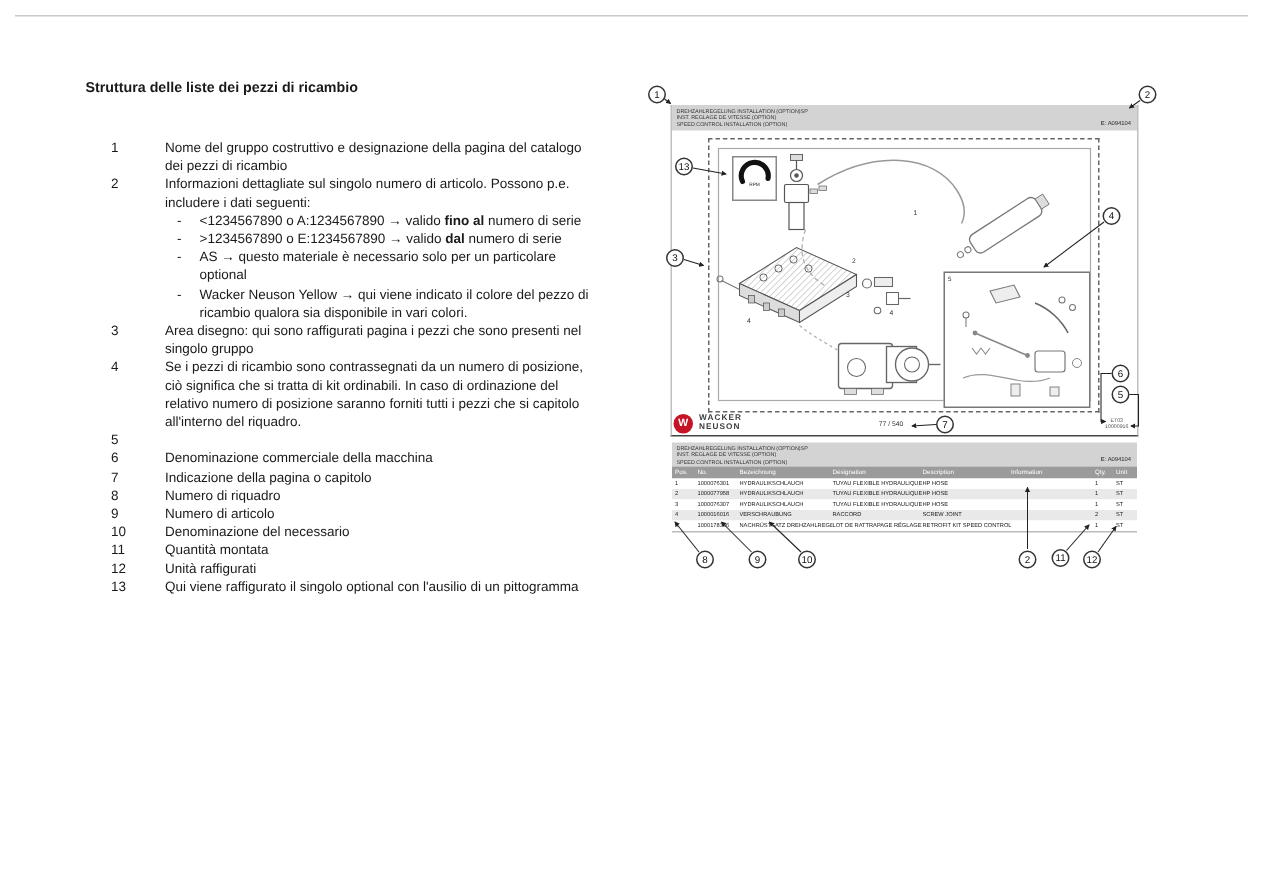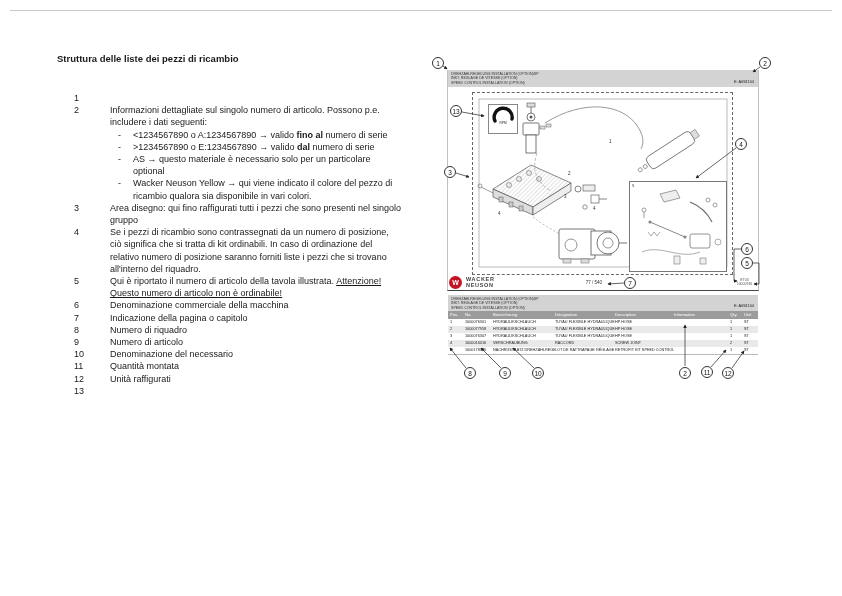--- a/index.html
+++ b/index.html
@@ -62,20 +62,21 @@
 
 <div id="page">
   <div class="rule" style="top:10px"></div>
   <div class="rule" style="top:585px"></div>
 
   <div id="title">Struttura delle liste dei pezzi di ricambio</div>
 
   <div id="legend">
     <div class="lrow">
       <span class="lnum">1</span>
+      <span class="ltext">Nome del gruppo costruttivo e designazione della pagina del catalogo dei pezzi di ricambio</span>
     </div>
     <div class="lrow">
       <span class="lnum">2</span>
       <span class="ltext">Informazioni dettagliate sul singolo numero di articolo. Possono p.e. includere i dati seguenti:</span>
     </div>
     <div class="srow">
       <span class="sbullet">-</span>
       <span class="stext"><span>&lt;1234567890 o A:1234567890 → valido </span><b>fino al</b><span> numero di serie</span></span>
     </div>
     <div class="srow">
@@ -85,29 +86,28 @@
     <div class="srow">
       <span class="sbullet">-</span>
       <span class="stext"><span>AS → questo materiale è necessario solo per un particolare optional</span><b></b><span></span></span>
     </div>
     <div class="srow">
       <span class="sbullet">-</span>
       <span class="stext"><span>Wacker Neuson Yellow → qui viene indicato il colore del pezzo di ricambio qualora sia disponibile in vari colori.</span><b></b><span></span></span>
     </div>
     <div class="lrow">
       <span class="lnum">3</span>
-      <span class="ltext">Area disegno: qui fino raffigurati tutti i pezzi che sono presenti nel singolo gruppo</span>
+      <span class="ltext">Area disegno: qui sono raffigurati pagina i pezzi che sono presenti nel singolo gruppo</span>
     </div>
     <div class="lrow">
       <span class="lnum">4</span>
-      <span class="ltext">Se i pezzi di ricambio sono contrassegnati da un numero di posizione, ciò significa che si tratta di kit ordinabili. In caso di ordinazione del relativo numero di posizione saranno forniti liste i pezzi che si trovano all'interno del riquadro.</span>
+      <span class="ltext">Se i pezzi di ricambio sono contrassegnati da un numero di posizione, ciò significa che si tratta di kit ordinabili. In caso di ordinazione del relativo numero di posizione saranno forniti tutti i pezzi che si capitolo all'interno del riquadro.</span>
     </div>
     <div class="lrow">
       <span class="lnum">5</span>
-      <span class="ltext"><span>Qui è riportato il numero di articolo della tavola illustrata. </span><span class="u">Attenzione! Questo numero di articolo non è ordinabile!</span></span>
     </div>
     <div class="lrow">
       <span class="lnum">6</span>
       <span class="ltext">Denominazione commerciale della macchina</span>
     </div>
     <div class="lrow">
       <span class="lnum">7</span>
       <span class="ltext">Indicazione della pagina o capitolo</span>
     </div>
     <div class="lrow">
@@ -125,20 +125,21 @@
     <div class="lrow">
       <span class="lnum">11</span>
       <span class="ltext">Quantità montata</span>
     </div>
     <div class="lrow">
       <span class="lnum">12</span>
       <span class="ltext">Unità raffigurati</span>
     </div>
     <div class="lrow">
       <span class="lnum">13</span>
+      <span class="ltext">Qui viene raffigurato il singolo optional con l'ausilio di un pittogramma</span>
     </div>
   </div>
 
   <div id="panel">
 
     <div class="abs" id="draw-section"></div>
 
     <div class="abs gbar" id="draw-header">
       <div class="hline">DREHZAHLREGELUNG INSTALLATION (OPTION)SP</div>
       <div class="hline">INST. REGLAGE DE VITESSE (OPTION)</div>

